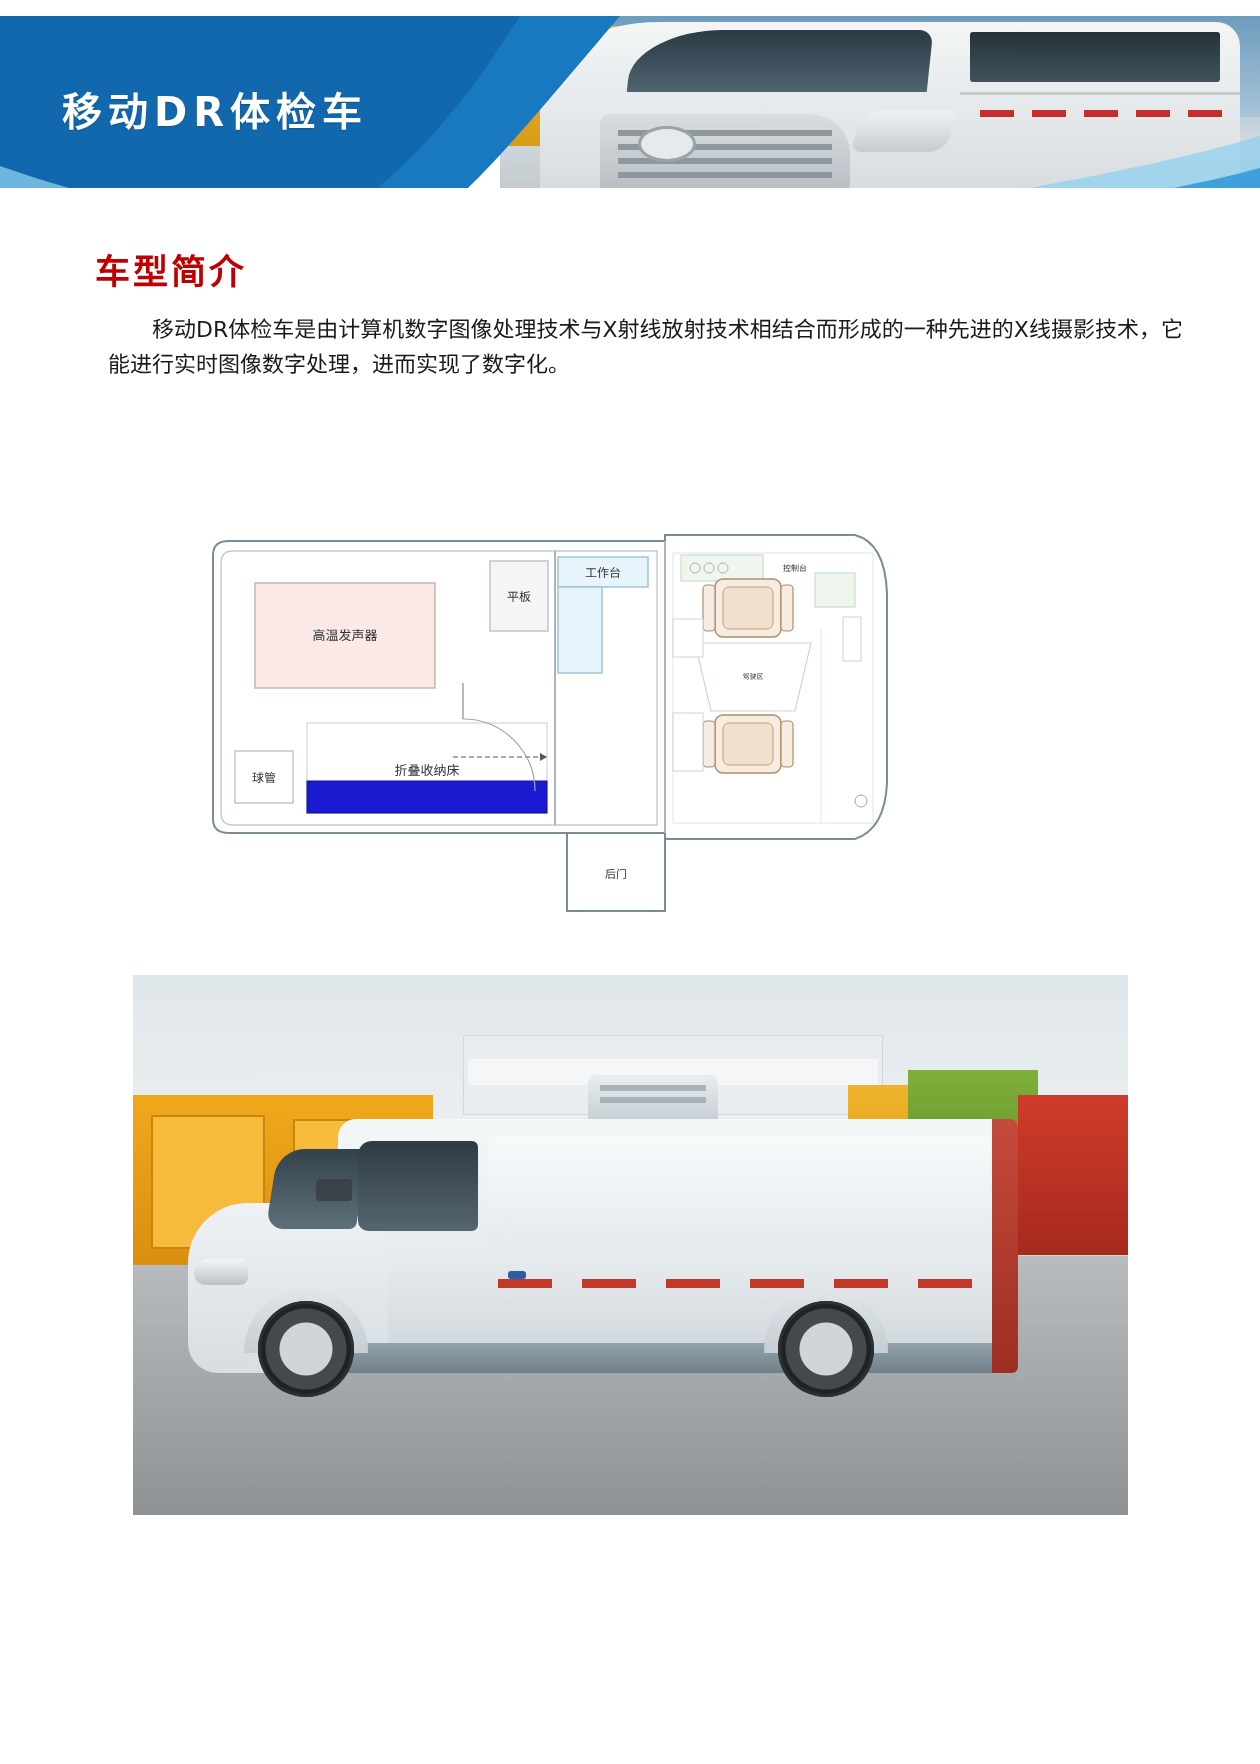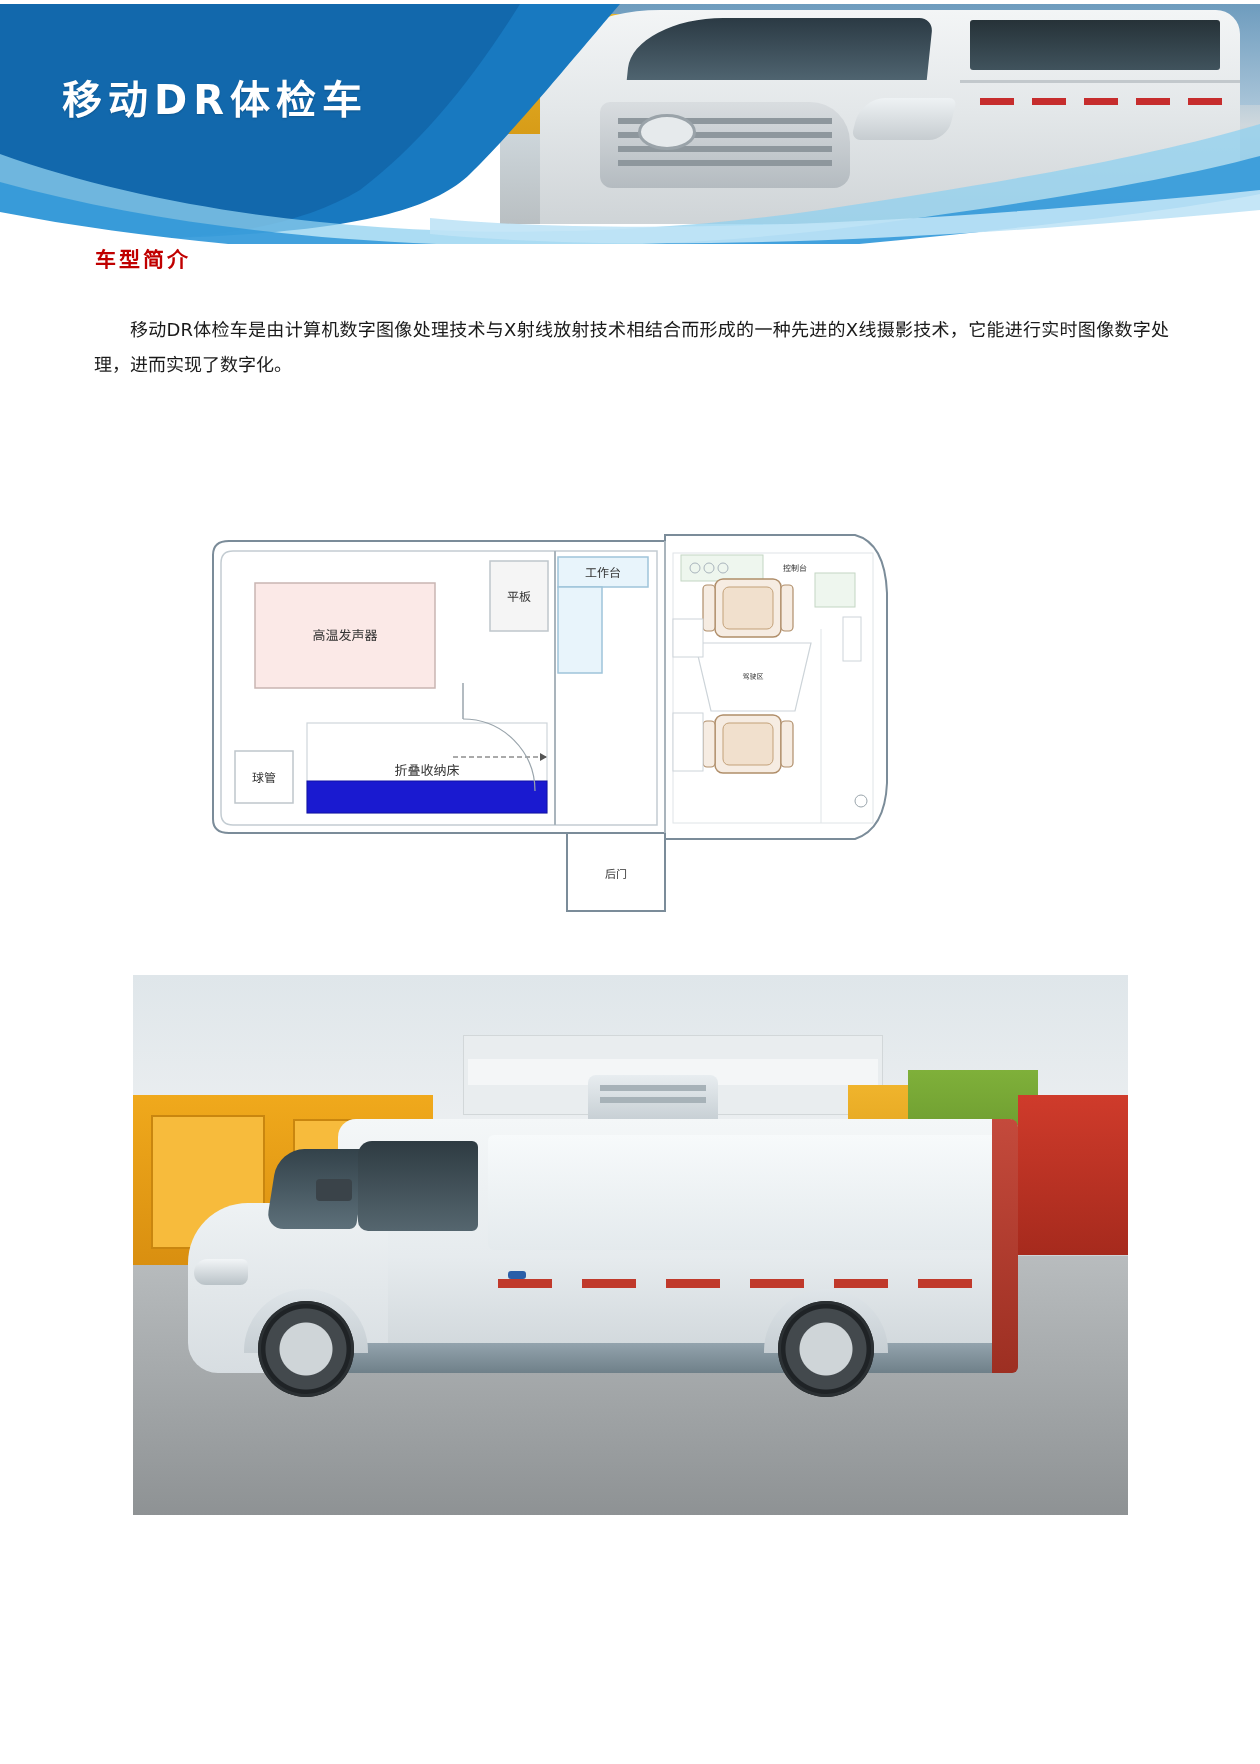--- a/index.html
+++ b/index.html
@@ -12,23 +12,23 @@
     width: 1260px;
     height: 1764px;
     position: relative;
     font-family: "Liberation Sans", "DejaVu Sans", sans-serif;
     overflow: hidden;
   }
 
   
   .header {
     position: absolute;
-    left: 0; top: 4px;
+    left: 0; top: 16px;
     width: 1260px;
-    height: 240px;
+    height: 172px;
     overflow: hidden;
   }
   .header-photo {
     position: absolute;
     left: 500px; top: 0;
     width: 760px; height: 220px;
     background: linear-gradient(180deg, #7fa7c4 0%, #9dbdd4 28%, #cfd8dd 55%, #b9bfc2 100%);
     overflow: hidden;
   }
   
@@ -113,34 +113,34 @@
     font-family: "DejaVu Sans", "Liberation Sans", sans-serif;
     z-index: 5;
     text-shadow: 0 1px 2px rgba(0,0,0,0.18);
   }
 
   
   .section-title {
     position: absolute;
     left: 95px;
     top: 243px;
-    font-size: 21px;
+    font-size: 35px;
     font-weight: 700;
     color: #c00000;
     letter-spacing: 3px;
     font-family: "DejaVu Sans", "Liberation Sans", sans-serif;
   }
 
   
   .body-copy {
     position: absolute;
-    left: 94px;
+    left: 108px;
     top: 312px;
     width: 1075px;
-    font-size: 18px;
+    font-size: 22px;
     line-height: 35px;
     color: #1a1a1a;
     text-align: justify;
     font-family: "DejaVu Sans", "Liberation Sans", sans-serif;
   }
   .body-copy p { margin: 0; text-indent: 2em; }
 
   
   .floorplan {
     position: absolute;

